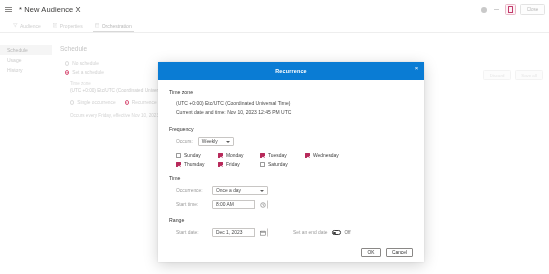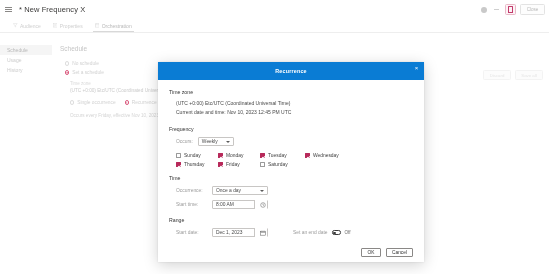--- a/index.html
+++ b/index.html
@@ -195,21 +195,21 @@
 <body>
 
 <div id="app">
 
   <div class="appbar">
     <div class="hamburger">
       <i></i>
         <i></i>
         <i></i>
     </div>
-    <div class="apptitle">* New Frequency X</div>
+    <div class="apptitle">* New Audience X</div>
 
     <div class="appbar-right">
       <div class="icon-btn">
           <span class="icon-sq"></span>
         </div>
       <div class="icon-btn">
           <span class="icon-dash"></span>
         </div>
       <div class="del-btn">
           <span class="del-glyph"></span>

